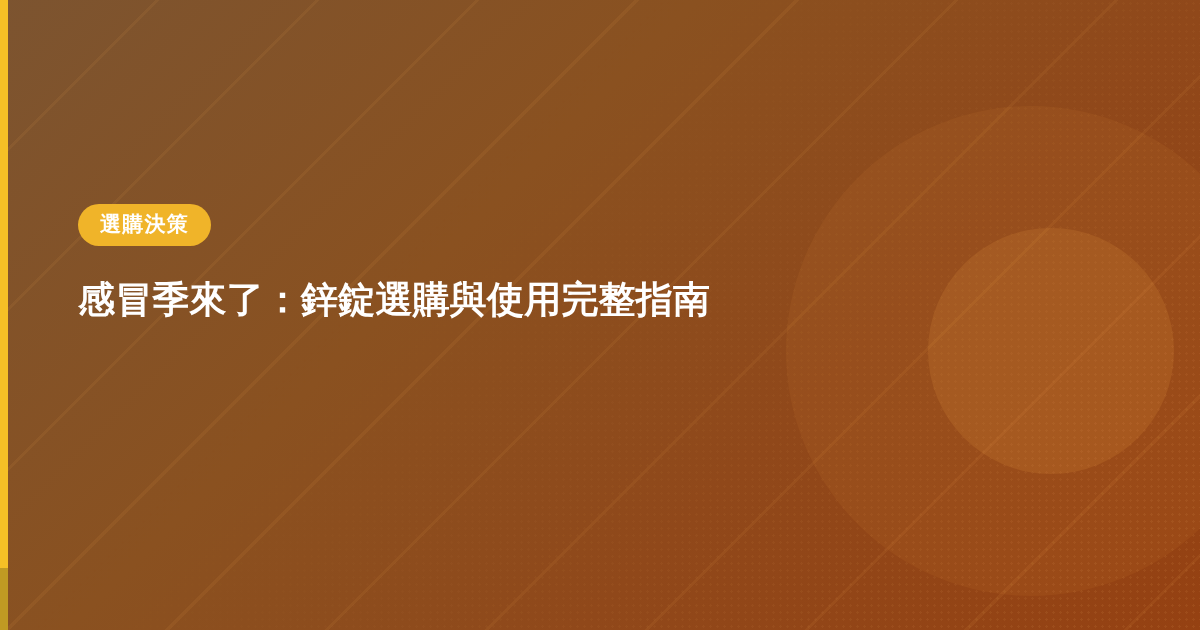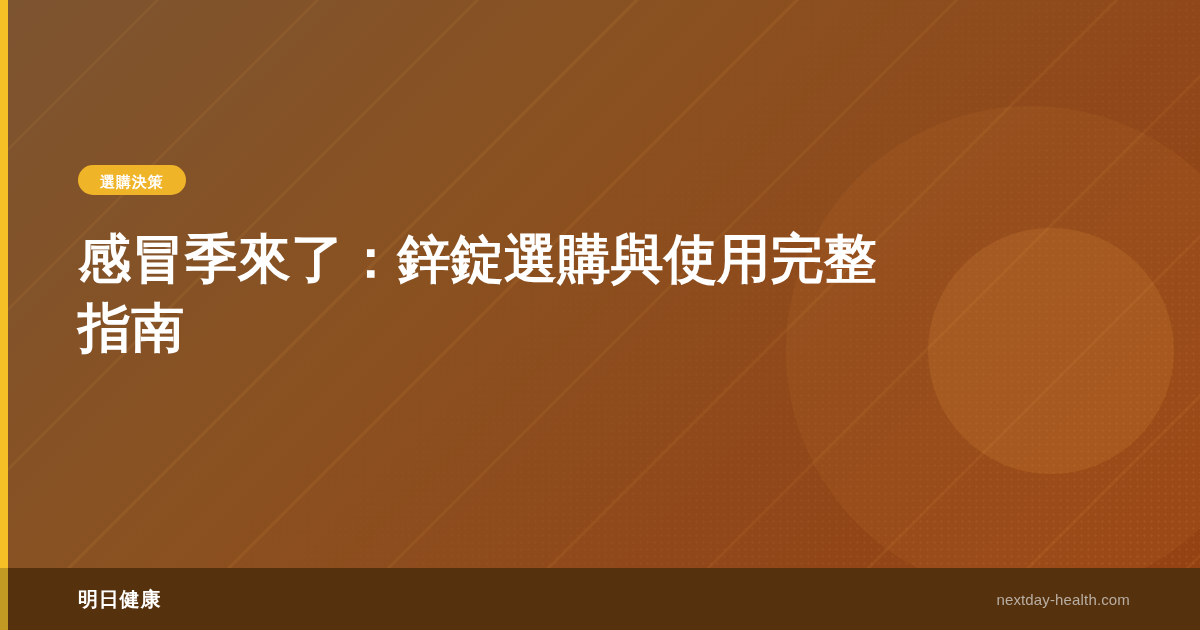--- a/index.html
+++ b/index.html
@@ -79,32 +79,32 @@
     display:flex; flex-direction:column;
     justify-content:center;
     z-index:3;
   }
 
   .badge {
     display:inline-block;
     align-self:flex-start;
     background:#f0b429;
     color:#ffffff;
-    font-size:15px;
+    font-size:21px;
     font-weight:bold;
     letter-spacing:0.06em;
-    padding:9px 22px 6px;
+    padding:9px 22px 12px;
     border-radius:999px;
     margin-bottom:30px;
     line-height:1;
   }
 
   .title {
     color:#ffffff;
-    font-size:53px;
+    font-size:37px;
     font-weight:bold;
     line-height:1.30;
     letter-spacing:0.005em;
     max-width:830px;
     margin-bottom:40px;
   }
 
   .subtitle {
     color:rgba(255,255,255,0.82);
     font-size:19px;
@@ -153,18 +153,14 @@
     <div class="accent-bar-foot"></div>
   </div>
 
   <div class="content">
     <span class="badge">選購決策</span>
 
     <h1 class="title">感冒季來了：鋅錠選購與使用完整指南</h1>
 
   </div>
 
-  <div class="footer">
-    <span class="footer-brand">明日健康</span>
-    <span class="footer-domain">nextday-health.com</span>
-  </div>
 
 </div>
 
 </body></html>

